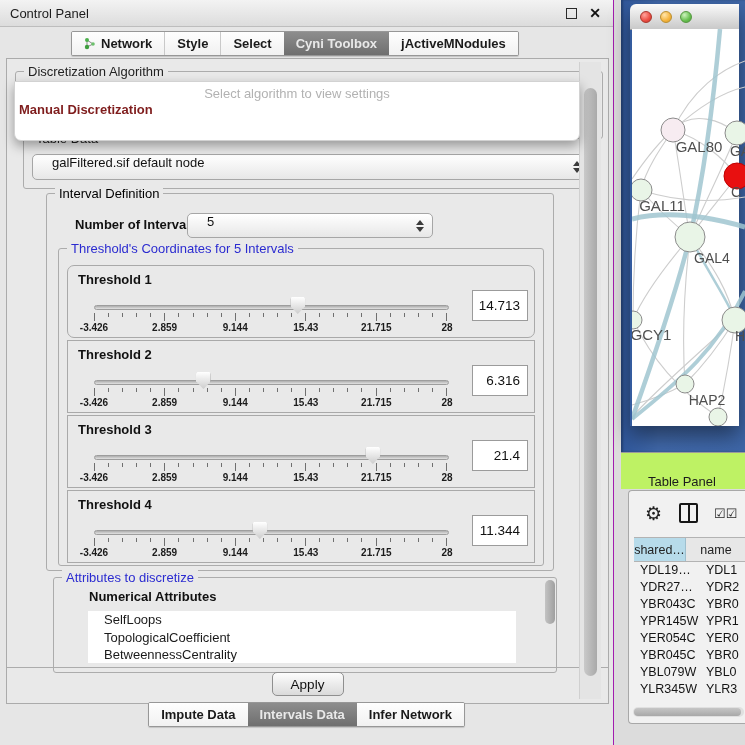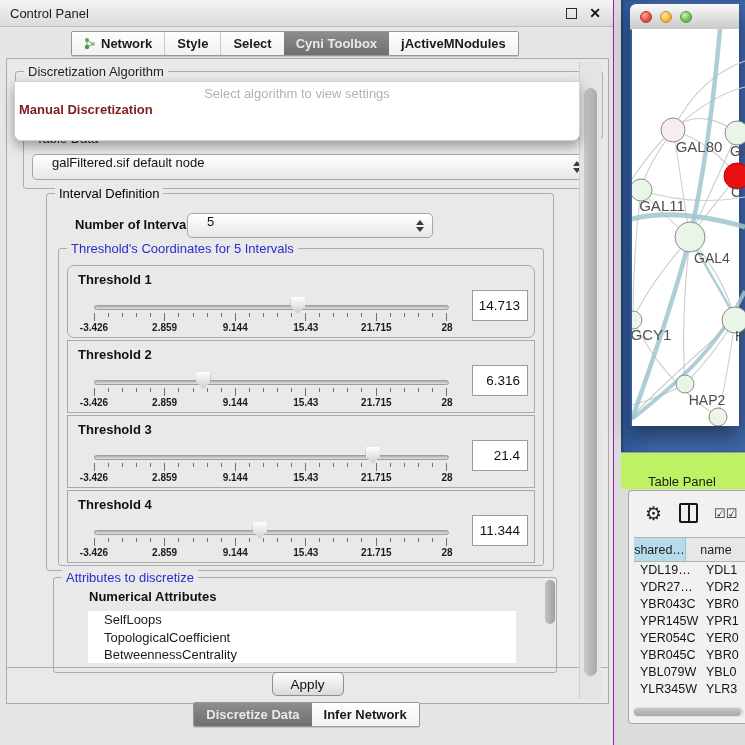--- a/index.html
+++ b/index.html
@@ -402,22 +402,25 @@
     <div class="apply-divider"></div>
     <div class="apply-btn">Apply</div>
 
     <div class="cp-scroll-track">
       <div class="cp-scroll-thumb"></div>
     </div>
   </div>
 
   <div class="tabbar-bottom">
     <div class="tabgroup">
+        <div class="tab">
+          <span class="tab-label">Impute Data</span>
+        </div>
         <div class="tab selected">
-          <span class="tab-label">Discretize Data</span>
+          <span class="tab-label">Intervals Data</span>
         </div>
         <div class="tab">
           <span class="tab-label">Infer Network</span>
         </div>
       </div>
   </div>
 </div>
 
 <div class="desktop">
   <div class="net-window">

